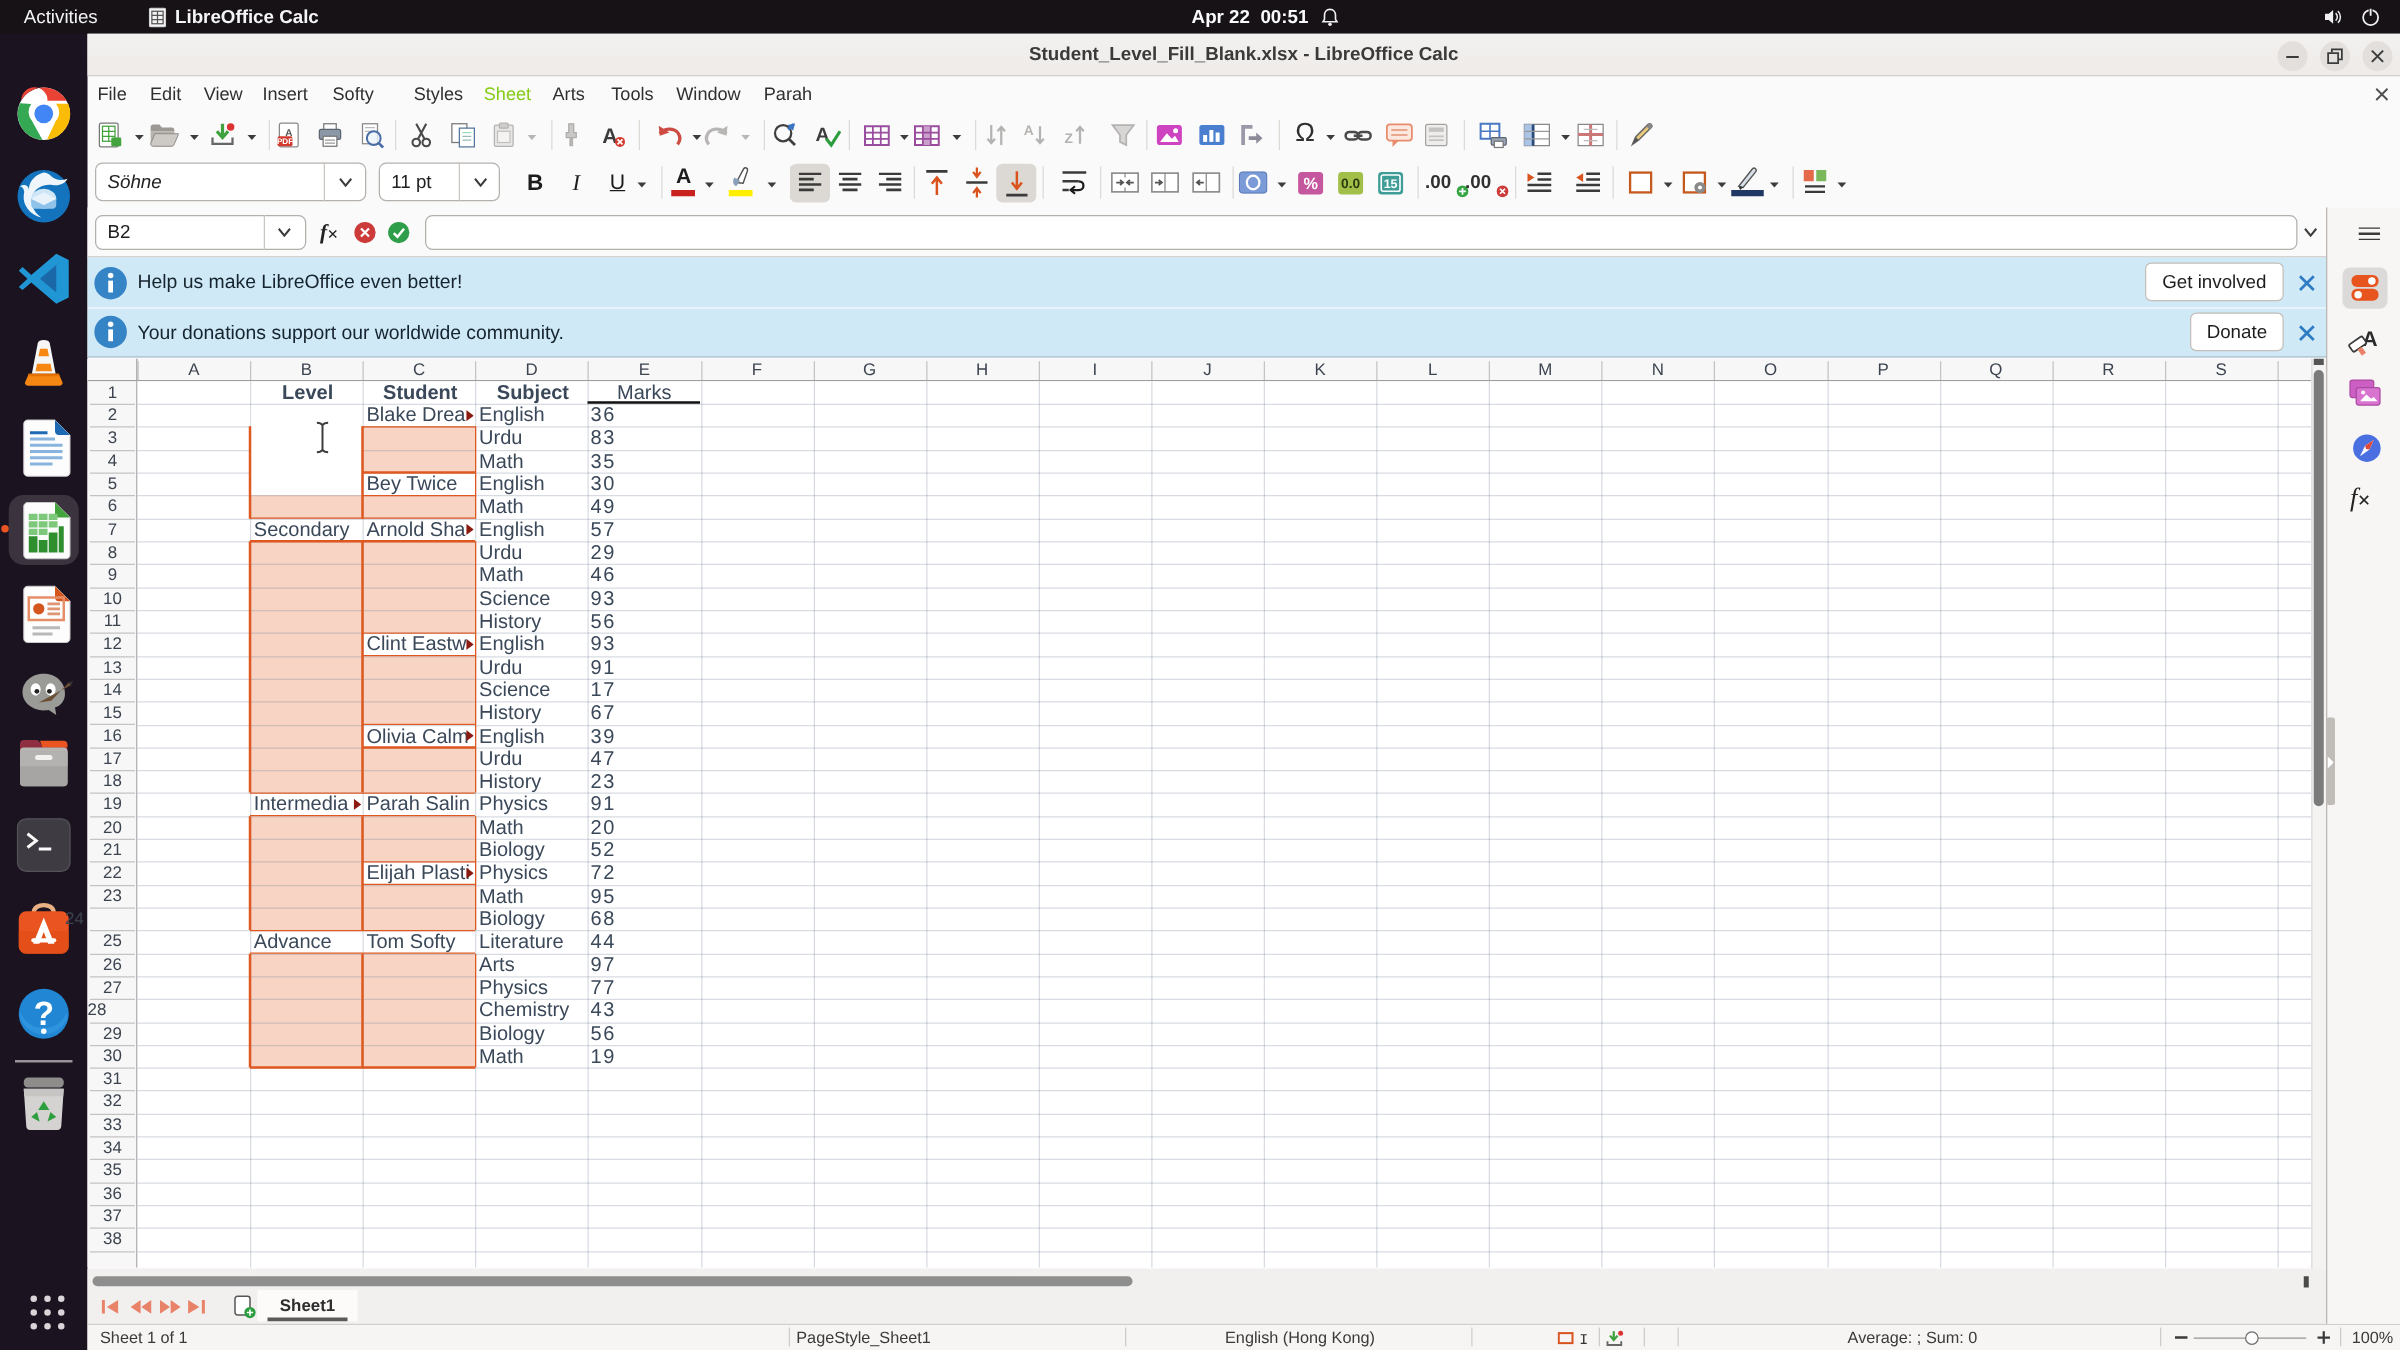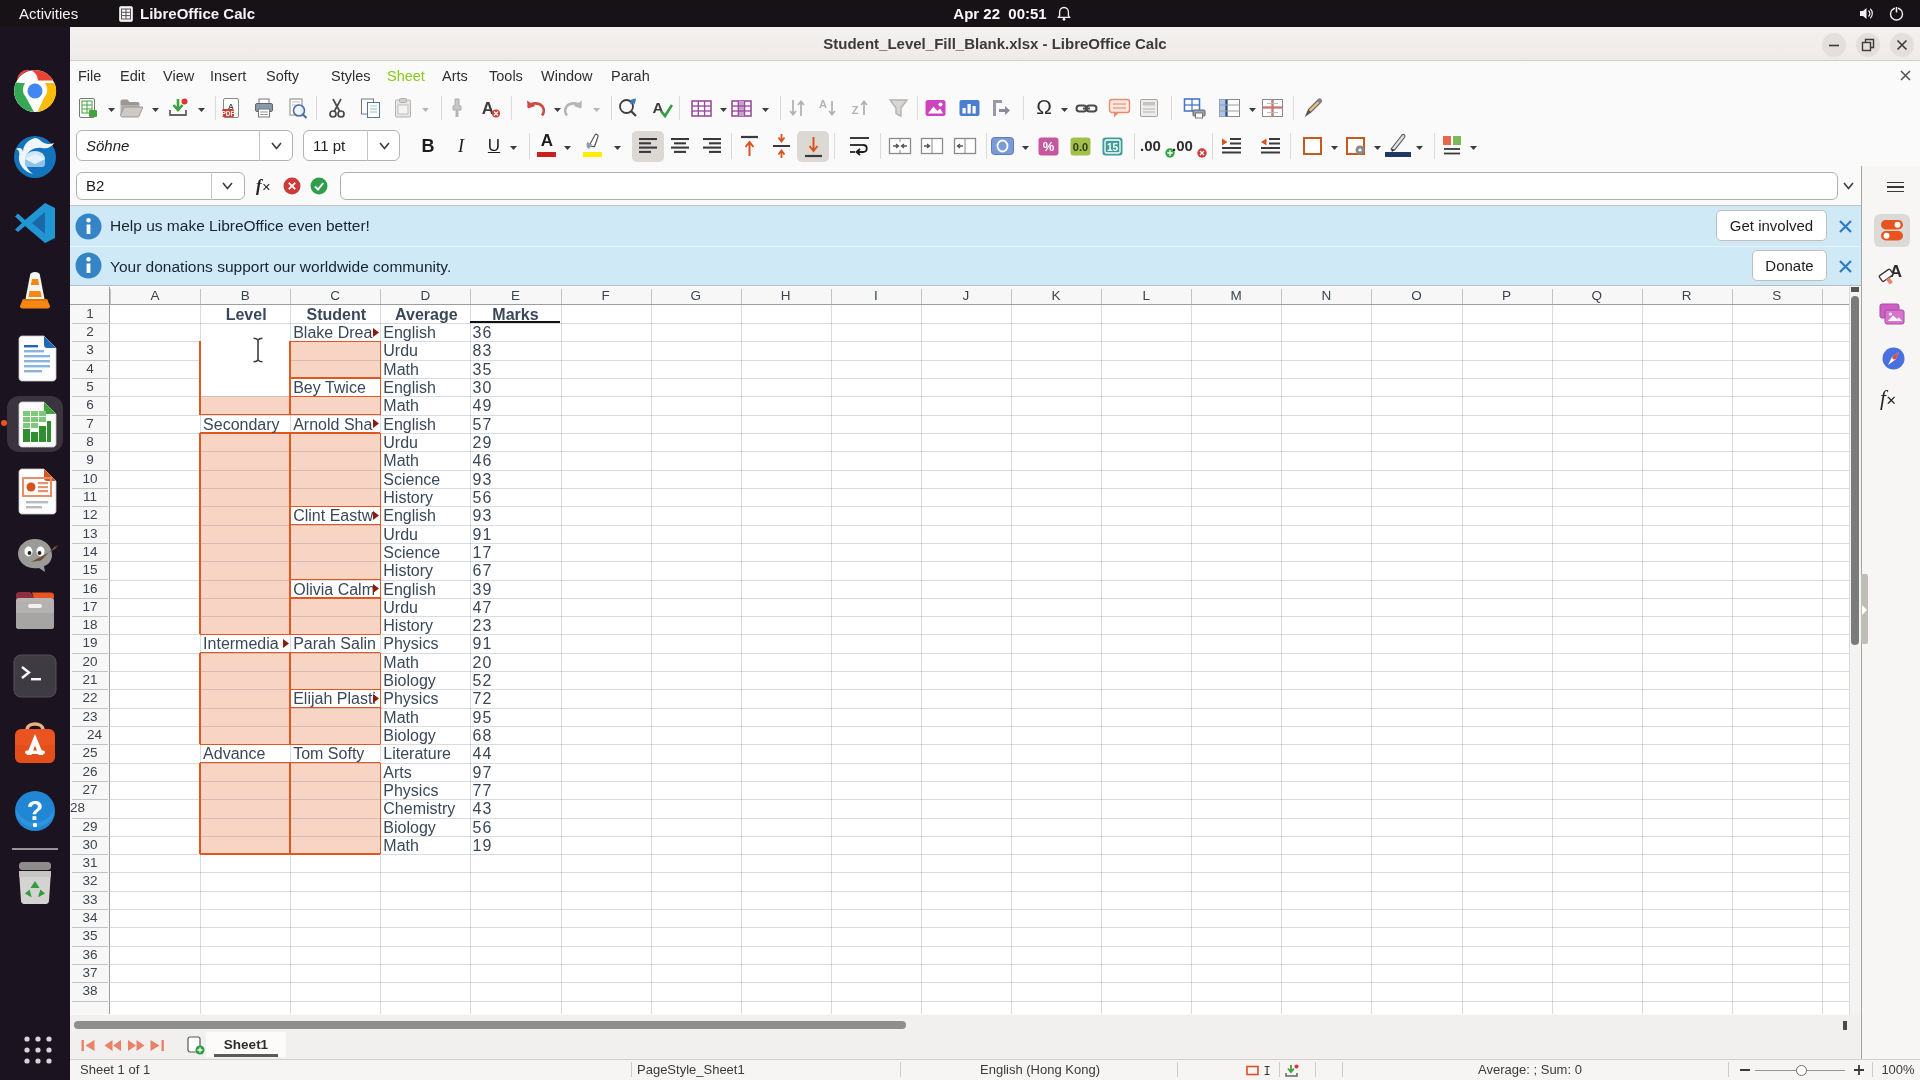--- a/index.html
+++ b/index.html
@@ -695,21 +695,21 @@
 <div class="a" style="left:70px;top:634.4px;width:40px;height:18.31px;line-height:18.31px;text-align:center;font-size:13.5px;color:#3c4450">19</div>
 <div class="a" style="left:72px;top:652.7px;width:36px;height:1px;background:#c3c3c3"></div>
 <div class="a" style="left:70px;top:652.7px;width:40px;height:18.31px;line-height:18.31px;text-align:center;font-size:13.5px;color:#3c4450">20</div>
 <div class="a" style="left:72px;top:671.0px;width:36px;height:1px;background:#c3c3c3"></div>
 <div class="a" style="left:70px;top:671.0px;width:40px;height:18.31px;line-height:18.31px;text-align:center;font-size:13.5px;color:#3c4450">21</div>
 <div class="a" style="left:72px;top:689.3px;width:36px;height:1px;background:#c3c3c3"></div>
 <div class="a" style="left:70px;top:689.3px;width:40px;height:18.31px;line-height:18.31px;text-align:center;font-size:13.5px;color:#3c4450">22</div>
 <div class="a" style="left:72px;top:707.6px;width:36px;height:1px;background:#c3c3c3"></div>
 <div class="a" style="left:70px;top:707.6px;width:40px;height:18.31px;line-height:18.31px;text-align:center;font-size:13.5px;color:#3c4450">23</div>
 <div class="a" style="left:72px;top:725.9px;width:36px;height:1px;background:#c3c3c3"></div>
-<div class="a" style="left:62px;top:725.9px;width:40px;height:18.31px;line-height:18.31px;text-align:right;font-size:13.5px;color:#3c4450">24</div>
+<div class="a" style="left:52px;top:725.9px;width:40px;height:18.31px;line-height:18.31px;text-align:left;font-size:13.5px;color:#3c4450">24</div>
 <div class="a" style="left:72px;top:744.2px;width:36px;height:1px;background:#c3c3c3"></div>
 <div class="a" style="left:70px;top:744.2px;width:40px;height:18.31px;line-height:18.31px;text-align:center;font-size:13.5px;color:#3c4450">25</div>
 <div class="a" style="left:72px;top:762.5px;width:36px;height:1px;background:#c3c3c3"></div>
 <div class="a" style="left:70px;top:762.5px;width:40px;height:18.31px;line-height:18.31px;text-align:center;font-size:13.5px;color:#3c4450">26</div>
 <div class="a" style="left:72px;top:780.9px;width:36px;height:1px;background:#c3c3c3"></div>
 <div class="a" style="left:70px;top:780.9px;width:40px;height:18.31px;line-height:18.31px;text-align:center;font-size:13.5px;color:#3c4450">27</div>
 <div class="a" style="left:72px;top:799.2px;width:36px;height:1px;background:#c3c3c3"></div>
 <div class="a" style="left:70px;top:799.2px;width:40px;height:18.31px;line-height:18.31px;text-align:left;font-size:13.5px;color:#3c4450">28</div>
 <div class="a" style="left:72px;top:817.5px;width:36px;height:1px;background:#c3c3c3"></div>
 <div class="a" style="left:70px;top:817.5px;width:40px;height:18.31px;line-height:18.31px;text-align:center;font-size:13.5px;color:#3c4450">29</div>
@@ -827,22 +827,22 @@
 <div class="a" style="left:200.1px;top:413.9px;width:180.2px;height:1.5px;background:#de5820"></div>
 <div class="a" style="left:200.1px;top:432.2px;width:180.2px;height:1.5px;background:#de5820"></div>
 <div class="a" style="left:200.1px;top:633.6px;width:180.2px;height:1.5px;background:#de5820"></div>
 <div class="a" style="left:200.1px;top:651.9px;width:180.2px;height:1.5px;background:#de5820"></div>
 <div class="a" style="left:200.1px;top:743.5px;width:180.2px;height:1.5px;background:#de5820"></div>
 <div class="a" style="left:200.1px;top:761.8px;width:180.2px;height:1.5px;background:#de5820"></div>
 <div class="a" style="left:200.1px;top:853.3px;width:180.2px;height:1.5px;background:#de5820"></div>
 <div class="a" style="left:470.4px;top:321.1px;width:90.1px;height:2px;background:#111"></div>
 <div class="a" style="left:203.1px;top:304.8px;width:86.1px;height:18.31px;line-height:19.1px;font-size:16px;color:#3a4859;overflow:hidden;white-space:nowrap;text-align:center;font-weight:bold;">Level</div>
 <div class="a" style="left:293.2px;top:304.8px;width:86.1px;height:18.31px;line-height:19.1px;font-size:16px;color:#3a4859;overflow:hidden;white-space:nowrap;text-align:center;font-weight:bold;">Student</div>
-<div class="a" style="left:383.3px;top:304.8px;width:86.1px;height:18.31px;line-height:19.1px;font-size:16px;color:#3a4859;overflow:hidden;white-space:nowrap;text-align:center;font-weight:bold;">Average</div>
-<div class="a" style="left:472.4px;top:304.8px;width:86.1px;height:18.31px;line-height:19.1px;font-size:16px;color:#3a4859;overflow:hidden;white-space:nowrap;text-align:center;font-weight:bold;">Marks</div>
+<div class="a" style="left:383.3px;top:304.8px;width:86.1px;height:18.31px;line-height:19.1px;font-size:16px;color:#3a4859;overflow:hidden;white-space:nowrap;text-align:center;font-weight:bold;">Subject</div>
+<div class="a" style="left:472.4px;top:304.8px;width:86.1px;height:18.31px;line-height:19.1px;font-size:16px;color:#3a4859;overflow:hidden;white-space:nowrap;text-align:center;font-weight:normal;">Marks</div>
 <div class="a" style="left:293.2px;top:323.1px;width:86.1px;height:18.31px;line-height:19.1px;font-size:16px;color:#3a4859;overflow:hidden;white-space:nowrap;">Blake Drea</div>
 <div class="a" style="left:383.3px;top:323.1px;width:86.1px;height:18.31px;line-height:19.1px;font-size:16px;color:#3a4859;overflow:hidden;white-space:nowrap;">English</div>
 <div class="a" style="left:472.4px;top:323.1px;width:86.1px;height:18.31px;line-height:19.1px;font-size:16px;color:#3a4859;overflow:hidden;white-space:nowrap;letter-spacing:1.3px;">36</div>
 <div class="a" style="left:383.3px;top:341.4px;width:86.1px;height:18.31px;line-height:19.1px;font-size:16px;color:#3a4859;overflow:hidden;white-space:nowrap;">Urdu</div>
 <div class="a" style="left:472.4px;top:341.4px;width:86.1px;height:18.31px;line-height:19.1px;font-size:16px;color:#3a4859;overflow:hidden;white-space:nowrap;letter-spacing:1.3px;">83</div>
 <div class="a" style="left:383.3px;top:359.7px;width:86.1px;height:18.31px;line-height:19.1px;font-size:16px;color:#3a4859;overflow:hidden;white-space:nowrap;">Math</div>
 <div class="a" style="left:472.4px;top:359.7px;width:86.1px;height:18.31px;line-height:19.1px;font-size:16px;color:#3a4859;overflow:hidden;white-space:nowrap;letter-spacing:1.3px;">35</div>
 <div class="a" style="left:293.2px;top:378.0px;width:86.1px;height:18.31px;line-height:19.1px;font-size:16px;color:#3a4859;overflow:hidden;white-space:nowrap;">Bey Twice</div>
 <div class="a" style="left:383.3px;top:378.0px;width:86.1px;height:18.31px;line-height:19.1px;font-size:16px;color:#3a4859;overflow:hidden;white-space:nowrap;">English</div>
 <div class="a" style="left:472.4px;top:378.0px;width:86.1px;height:18.31px;line-height:19.1px;font-size:16px;color:#3a4859;overflow:hidden;white-space:nowrap;letter-spacing:1.3px;">30</div>

